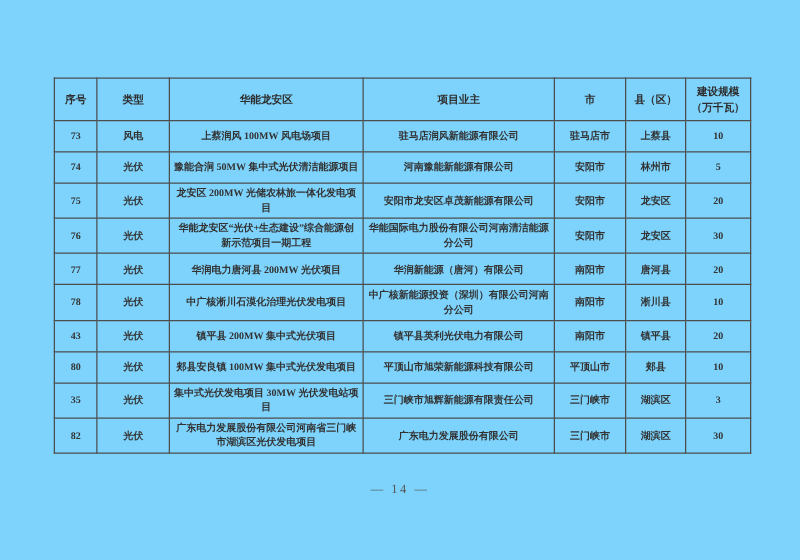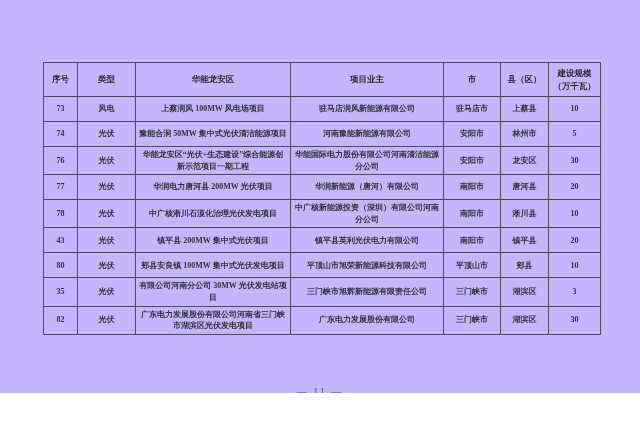--- a/index.html
+++ b/index.html
@@ -3,22 +3,22 @@
 <meta charset="utf-8">
 <style>
   html, body {
     margin: 0;
     padding: 0;
     background: #ffffff;
   }
   .page {
     position: relative;
     width: 640px;
-    height: 393px;
-    background: #c4b5fd;
+    height: 448px;
+    background: #7dd3fc;
     overflow: hidden;
     font-family: "Liberation Serif", "DejaVu Serif", serif;
     color: #2e2e2e;
   }
   table.projects {
     position: absolute;
     left: 43px;
     top: 62px;
     width: 557px;
     border-collapse: collapse;
@@ -103,20 +103,29 @@
   <tr>
     <td>74</td>
     <td>光伏</td>
     <td>豫能合涧 50MW 集中式光伏清洁能源项目</td>
     <td>河南豫能新能源有限公司</td>
     <td>安阳市</td>
     <td>林州市</td>
     <td>5</td>
   </tr>
 
+  <tr>
+    <td>75</td>
+    <td>光伏</td>
+    <td>龙安区 200MW 光储农林旅一体化发电项目</td>
+    <td>安阳市龙安区卓茂新能源有限公司</td>
+    <td>安阳市</td>
+    <td>龙安区</td>
+    <td>20</td>
+  </tr>
 
   <tr>
     <td>76</td>
     <td>光伏</td>
     <td>华能龙安区“光伏+生态建设”综合能源创新示范项目一期工程</td>
     <td>华能国际电力股份有限公司河南清洁能源分公司</td>
     <td>安阳市</td>
     <td>龙安区</td>
     <td>30</td>
   </tr>
@@ -157,34 +166,34 @@
     <td>郏县安良镇 100MW 集中式光伏发电项目</td>
     <td>平顶山市旭荣新能源科技有限公司</td>
     <td>平顶山市</td>
     <td>郏县</td>
     <td>10</td>
   </tr>
 
   <tr>
     <td>35</td>
     <td>光伏</td>
-    <td>有限公司河南分公司 30MW 光伏发电站项目</td>
+    <td>集中式光伏发电项目 30MW 光伏发电站项目</td>
     <td>三门峡市旭辉新能源有限责任公司</td>
     <td>三门峡市</td>
     <td>湖滨区</td>
     <td>3</td>
   </tr>
 
   <tr>
     <td>82</td>
     <td>光伏</td>
     <td>广东电力发展股份有限公司河南省三门峡市湖滨区光伏发电项目</td>
     <td>广东电力发展股份有限公司</td>
     <td>三门峡市</td>
     <td>湖滨区</td>
     <td>30</td>
   </tr>
 </tbody>
   </table>
 
-  <div class="page-number">— 11 —</div>
+  <div class="page-number">— 14 —</div>
 
 </div>
 
 </body></html>

